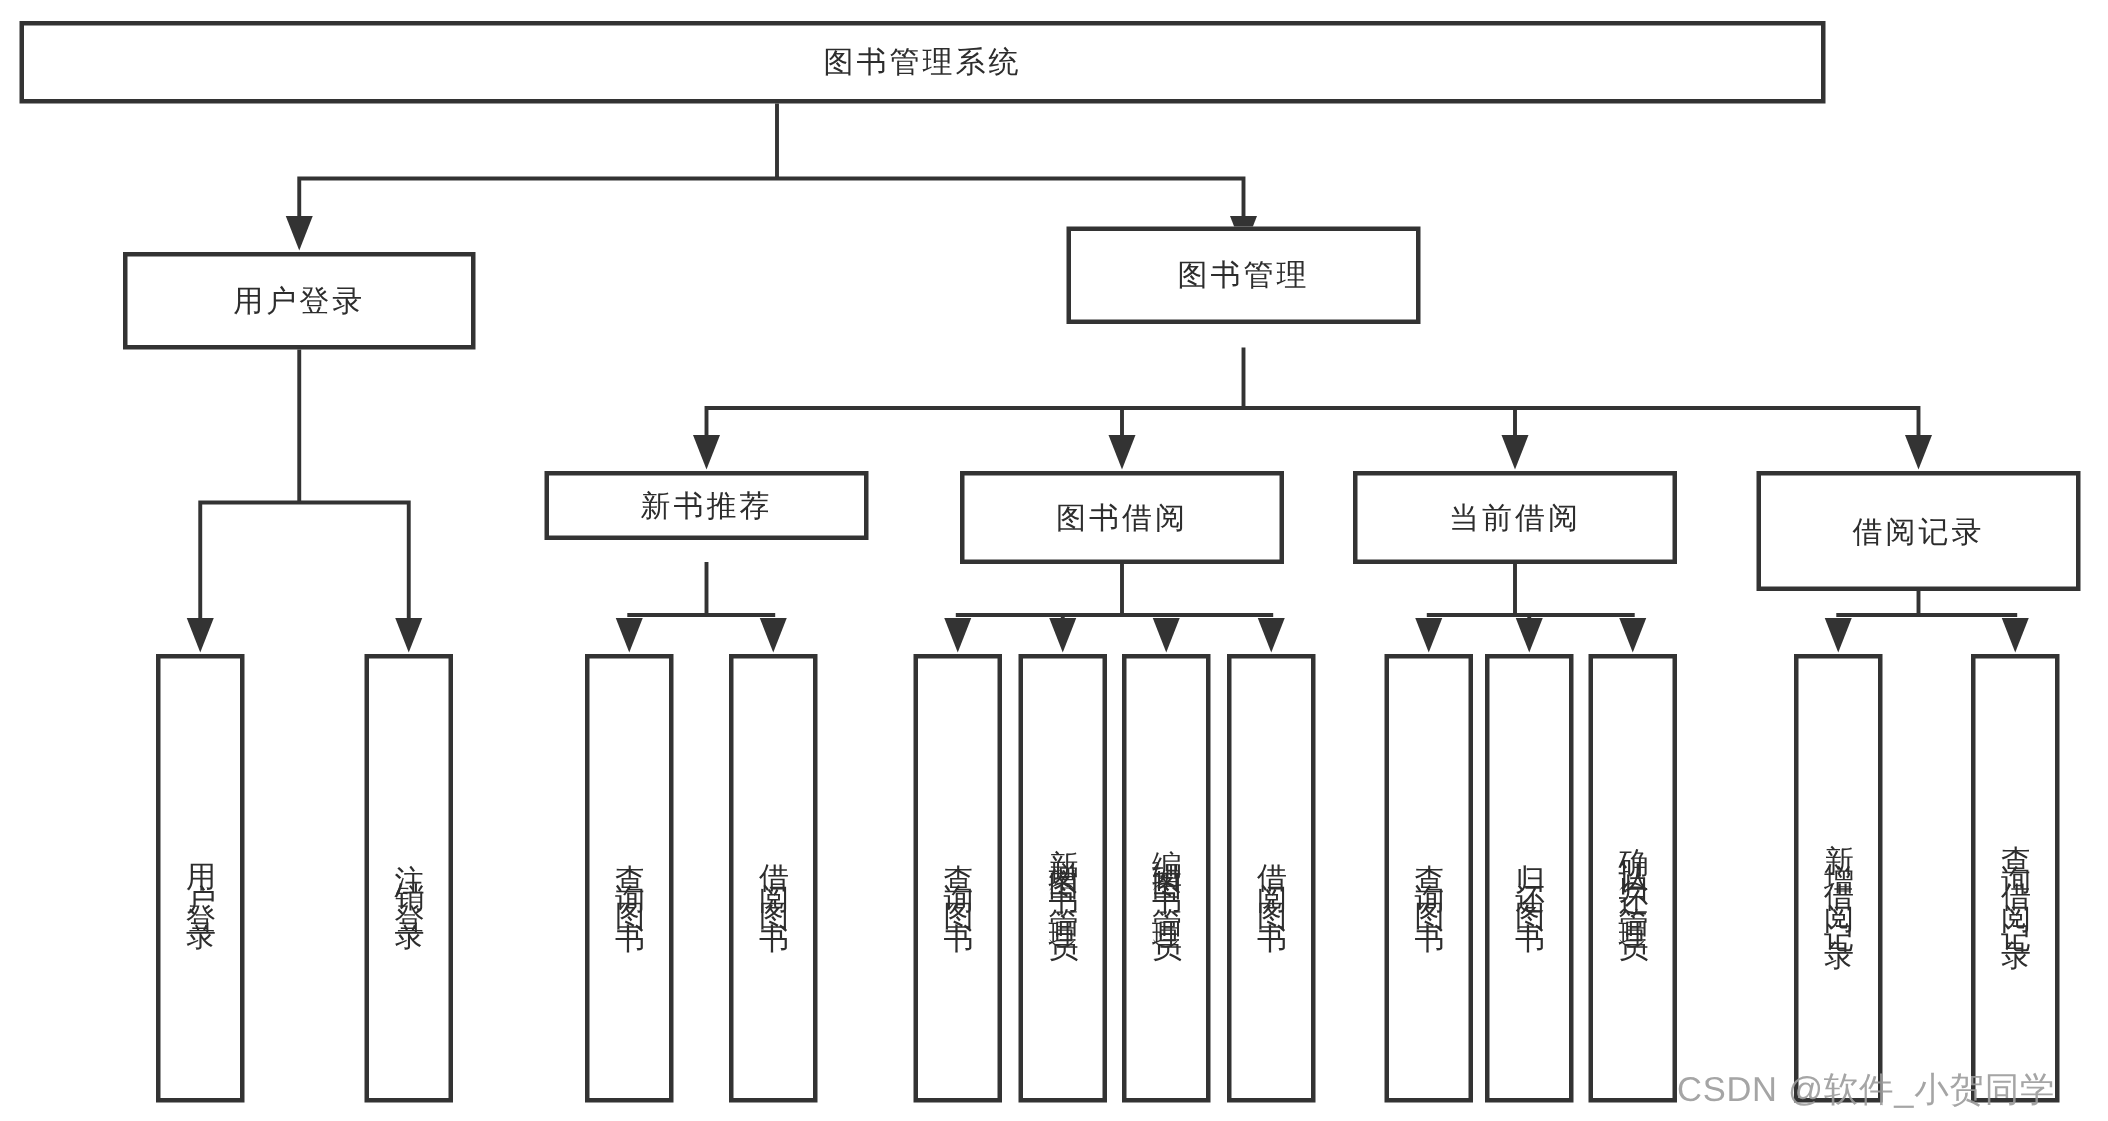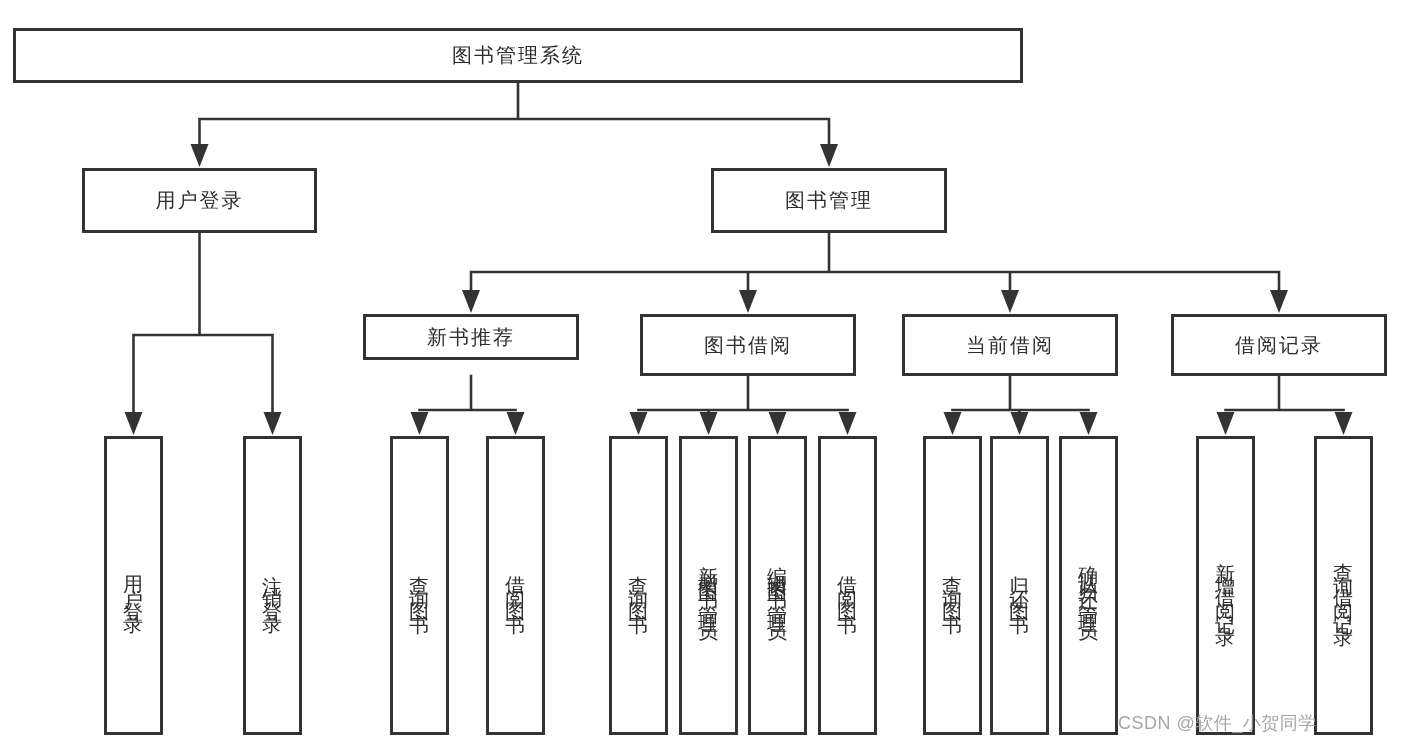--- a/index.html
+++ b/index.html
@@ -41,21 +41,21 @@
     letter-spacing:13px;
     line-height:1;
   }
   .box.v.tight{
     letter-spacing:8px;
     font-size:20px;
   }
   .watermark{
     position:absolute;
     left:1118px;top:711px;
-    font-size:18px;
+    font-size:23px;
     color:var(--watermark);
     letter-spacing:0.5px;
     white-space:nowrap;
     z-index:5;
     opacity:0.9;
   }
 </style>
 </head>
 <body>
 
@@ -102,29 +102,29 @@
         <path d="M 768.5 412 L 786.5 412 L 777.5 435 Z"></path>
         <path d="M 838.5 412 L 856.5 412 L 847.5 435 Z"></path>
         <path d="M 943.5 412 L 961.5 412 L 952.5 435 Z"></path>
         <path d="M 1010.5 412 L 1028.5 412 L 1019.5 435 Z"></path>
         <path d="M 1079.5 412 L 1097.5 412 L 1088.5 435 Z"></path>
         <path d="M 1216.5 412 L 1234.5 412 L 1225.5 435 Z"></path>
         <path d="M 1334.5 412 L 1352.5 412 L 1343.5 435 Z"></path>
       </g>
   </svg>
 
-  <div class="box h" style="left:13px;top:28px;width:1010px;height:55px">图书管理系统</div>
+  <div class="box h" style="left:13px;top:14px;width:1204px;height:55px">图书管理系统</div>
 
   <div class="box h" style="left:82px;top:168px;width:235px;height:65px">用户登录</div>
-  <div class="box h" style="left:711px;top:168px;width:236px;height:65px">图书管理</div>
+  <div class="box h" style="left:711px;top:151px;width:236px;height:65px">图书管理</div>
 
   <div class="box h" style="left:363px;top:314px;width:216px;height:46px">新书推荐</div>
   <div class="box h" style="left:902px;top:314px;width:216px;height:62px">当前借阅</div>
   <div class="box h" style="left:640px;top:314px;width:216px;height:62px">图书借阅</div>
-  <div class="box h" style="left:1171px;top:314px;width:216px;height:62px">借阅记录</div>
+  <div class="box h" style="left:1171px;top:314px;width:216px;height:80px">借阅记录</div>
 
   <div class="box v" style="left:104px;top:436px;width:59px;height:299px">用户登录</div>
   <div class="box v" style="left:243px;top:436px;width:59px;height:299px">注销登录</div>
 
   <div class="box v" style="left:390px;top:436px;width:59px;height:299px">查询图书</div>
   <div class="box v" style="left:486px;top:436px;width:59px;height:299px">借阅图书</div>
 
   <div class="box v" style="left:609px;top:436px;width:59px;height:299px">查询图书</div>
   <div class="box v tight" style="left:679px;top:436px;width:59px;height:299px">新增图书（管理员）</div>
   <div class="box v tight" style="left:748px;top:436px;width:59px;height:299px">编辑图书（管理员）</div>

